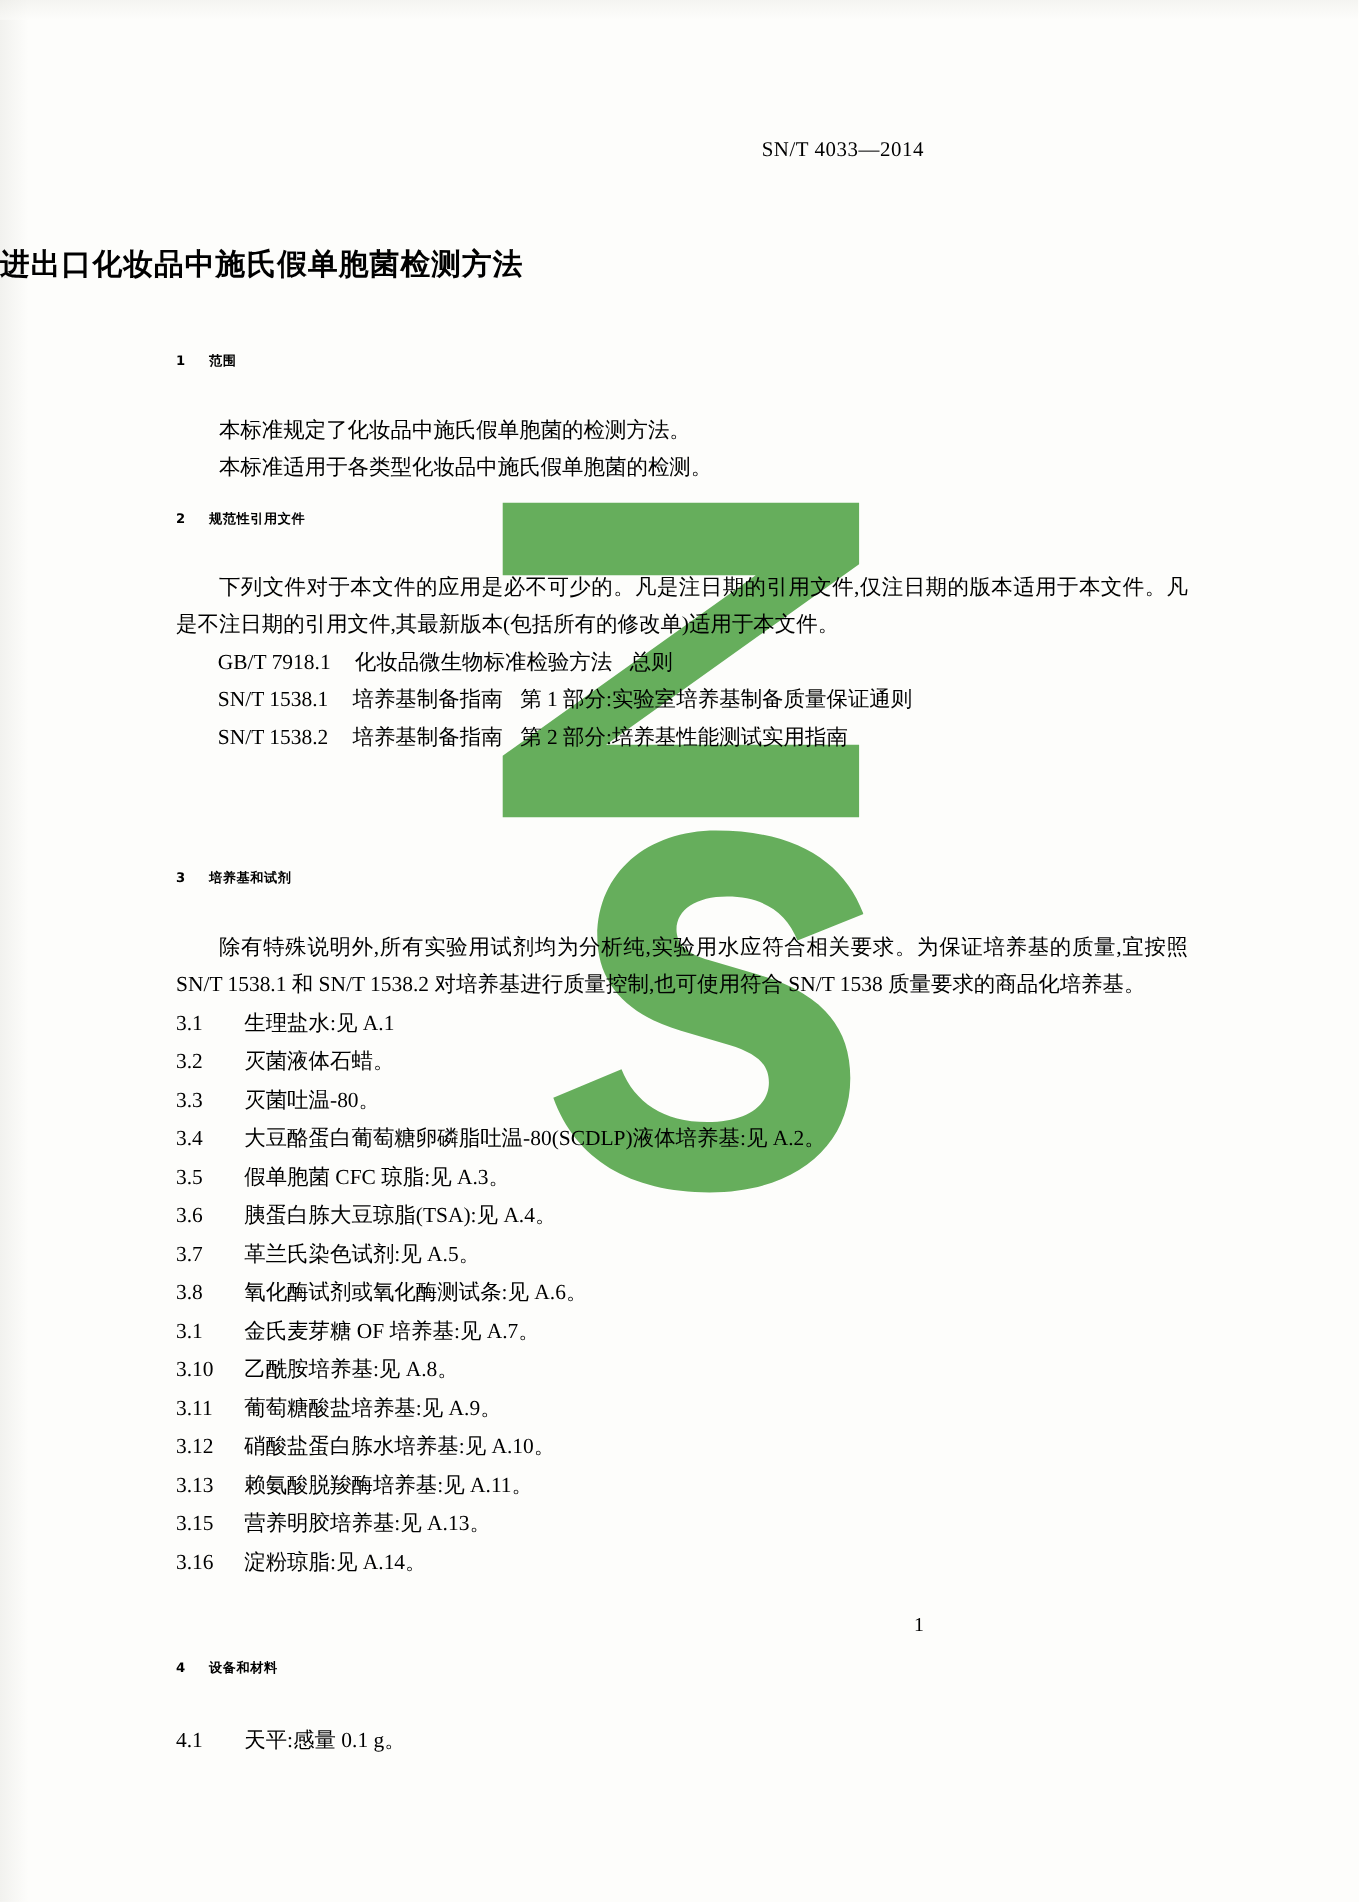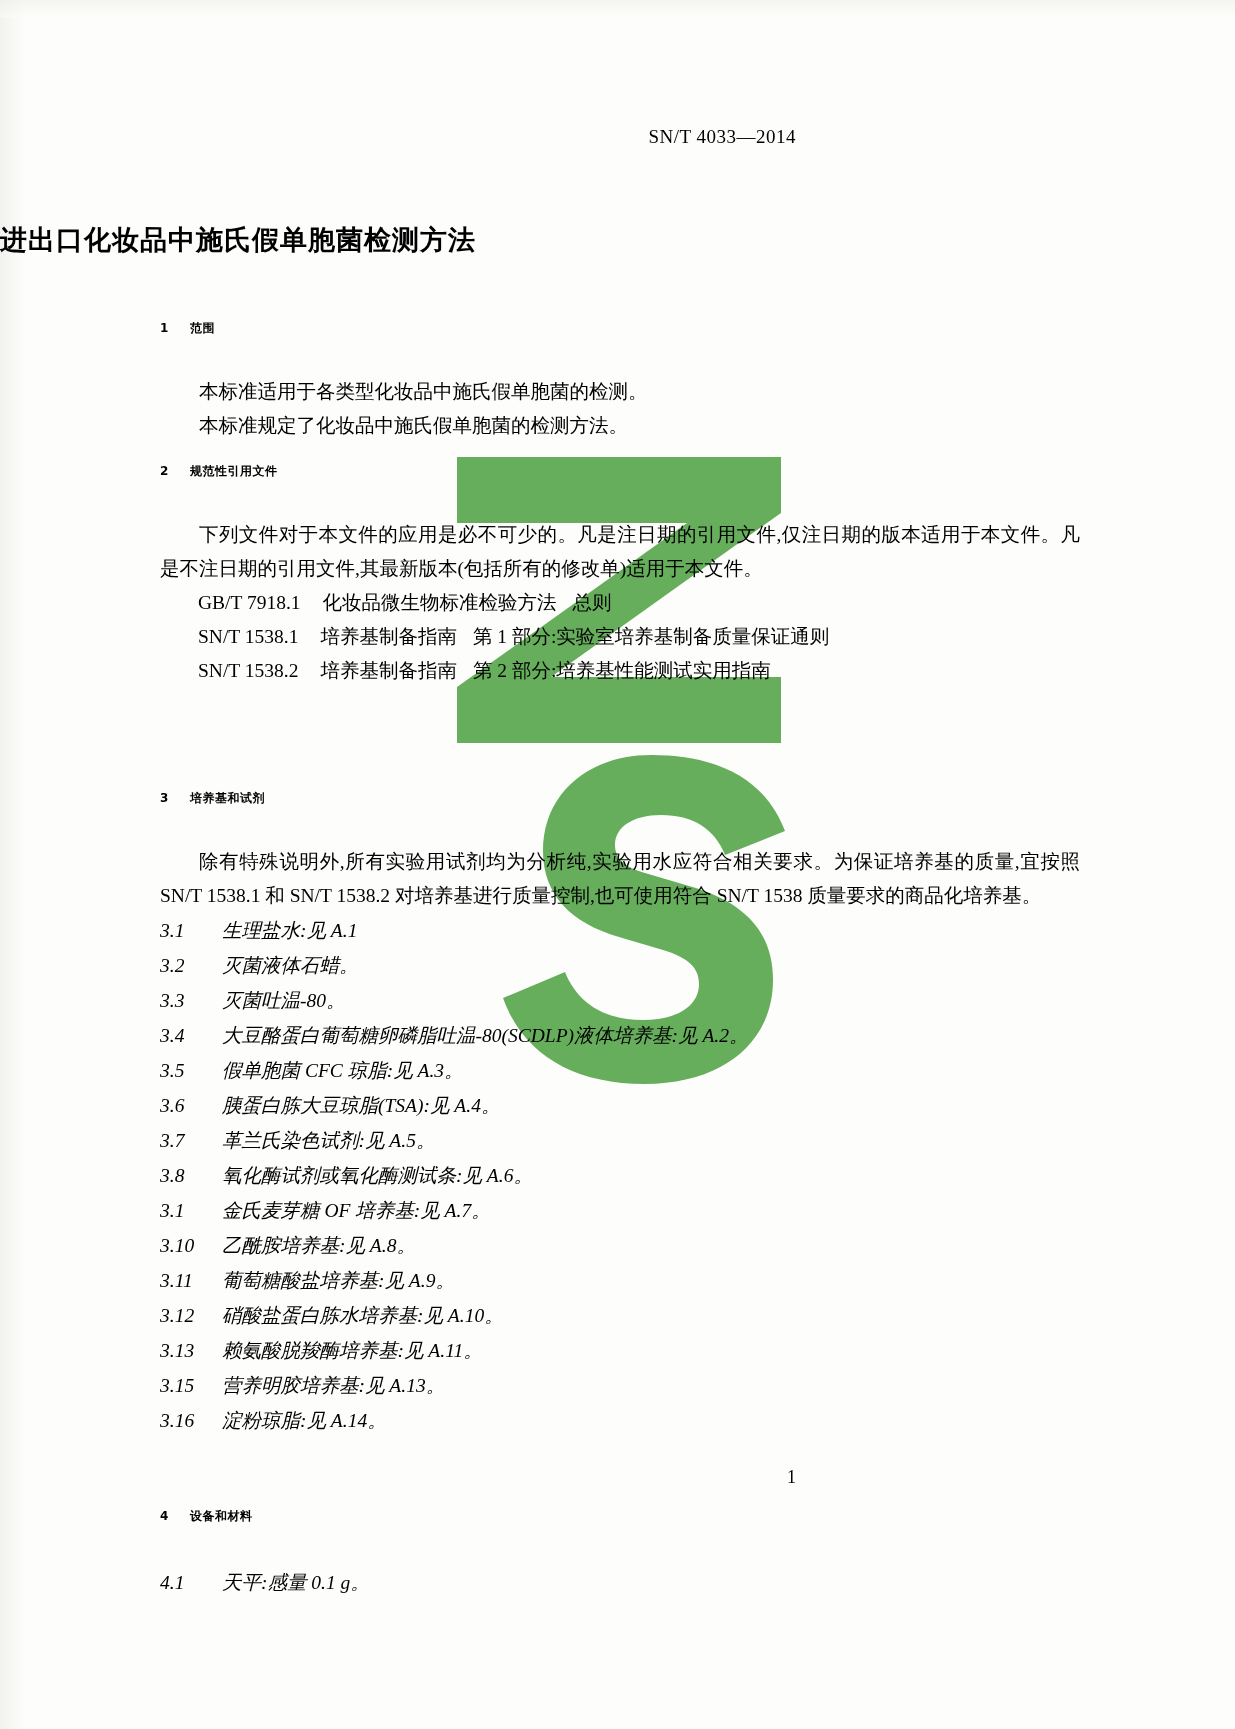--- a/index.html
+++ b/index.html
@@ -40,20 +40,21 @@
     width: 330px;
     height: 640px;
     opacity: 0.92;
     pointer-events: none;
   }
   .content {
     position: absolute;
     left: 0; top: 0;
     width: 1018px;
     height: 1729px;
+    padding-left: 44px;
   }
   .header-code {
     position: absolute;
     right: 222px;
     top: 126px;
     font-size: 19px;
     letter-spacing: .5px;
     white-space: nowrap;
   }
   .doc-title {
@@ -101,21 +102,20 @@
     display: inline-block;
     width: 16px;
   }
   .item-list {
     position: relative;
   }
   .item {
     font-size: 19.5px;
     line-height: 35px;
     white-space: nowrap;
-    font-style: italic;
   }
   .item .idx {
     display: inline-block;
     width: 62px;
   }
   .page-number {
     position: absolute;
     right: 222px;
     top: 1467px;
     font-size: 18px;
@@ -159,22 +159,22 @@
     <div class="header-code">SN/T 4033—2014</div>
 
     <div class="doc-title">进出口化妆品中施氏假单胞菌检测方法</div>
 
     <div class="block" style="top:320px;">
       <div class="sec-head">
         <span class="num">1</span><span>范围</span>
       </div>
     </div>
     <div class="block" style="top:375px;">
+      <div class="para">本标准规定了化妆品中施氏假单胞菌的检测方法。</div>
       <div class="para">本标准适用于各类型化妆品中施氏假单胞菌的检测。</div>
-      <div class="para">本标准规定了化妆品中施氏假单胞菌的检测方法。</div>
     </div>
 
     <div class="block" style="top:463px;">
       <div class="sec-head">
         <span class="num">2</span><span>规范性引用文件</span>
       </div>
     </div>
     <div class="block" style="top:518px;">
       <div class="para">下列文件对于本文件的应用是必不可少的。凡是注日期的引用文件,仅注日期的版本适用于本文件。凡是不注日期的引用文件,其最新版本(包括所有的修改单)适用于本文件。</div>
       <div class="ref-line">

